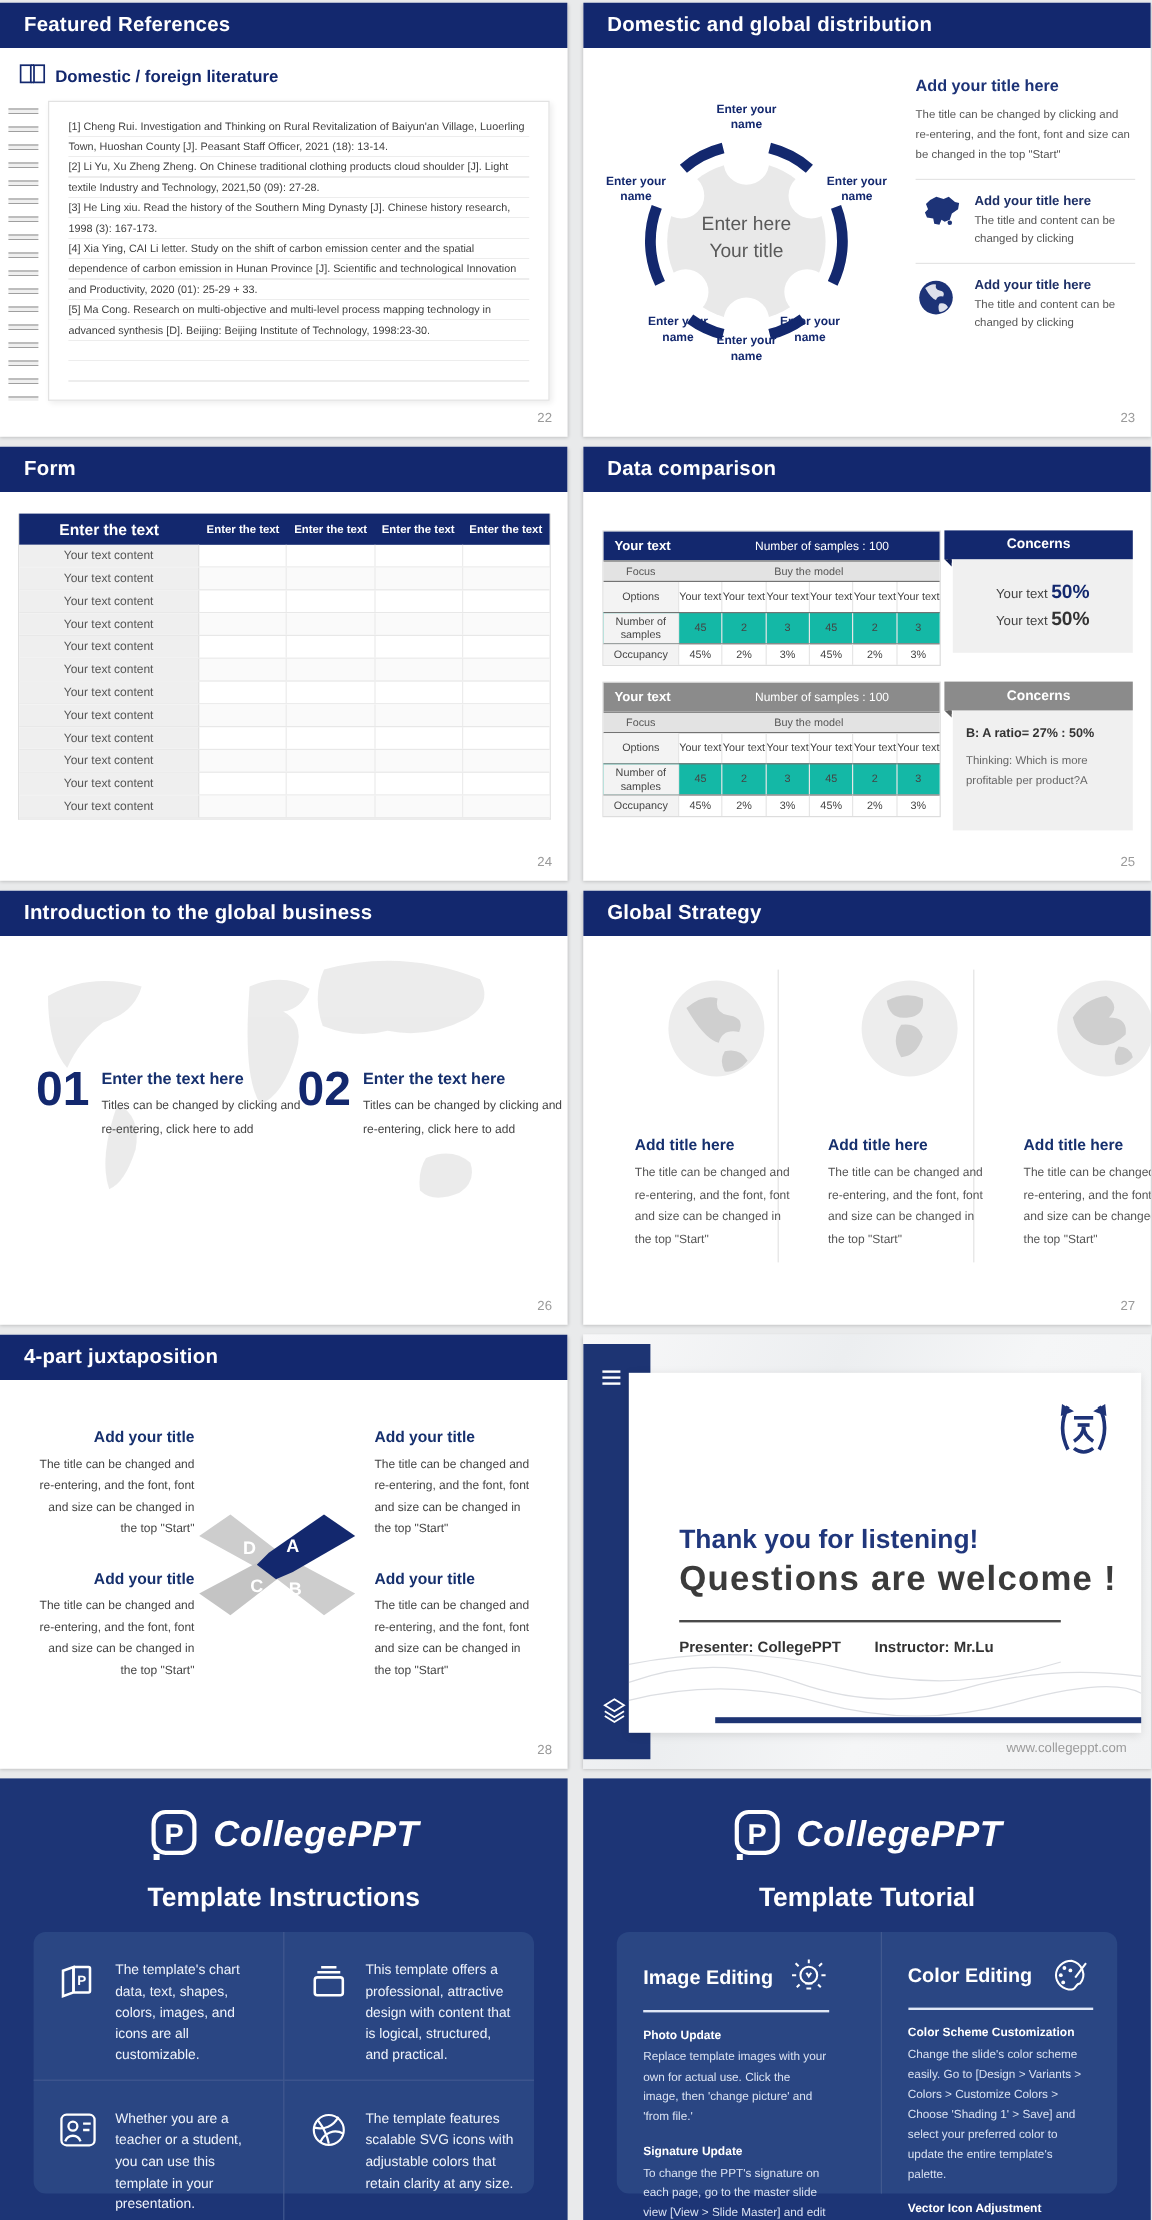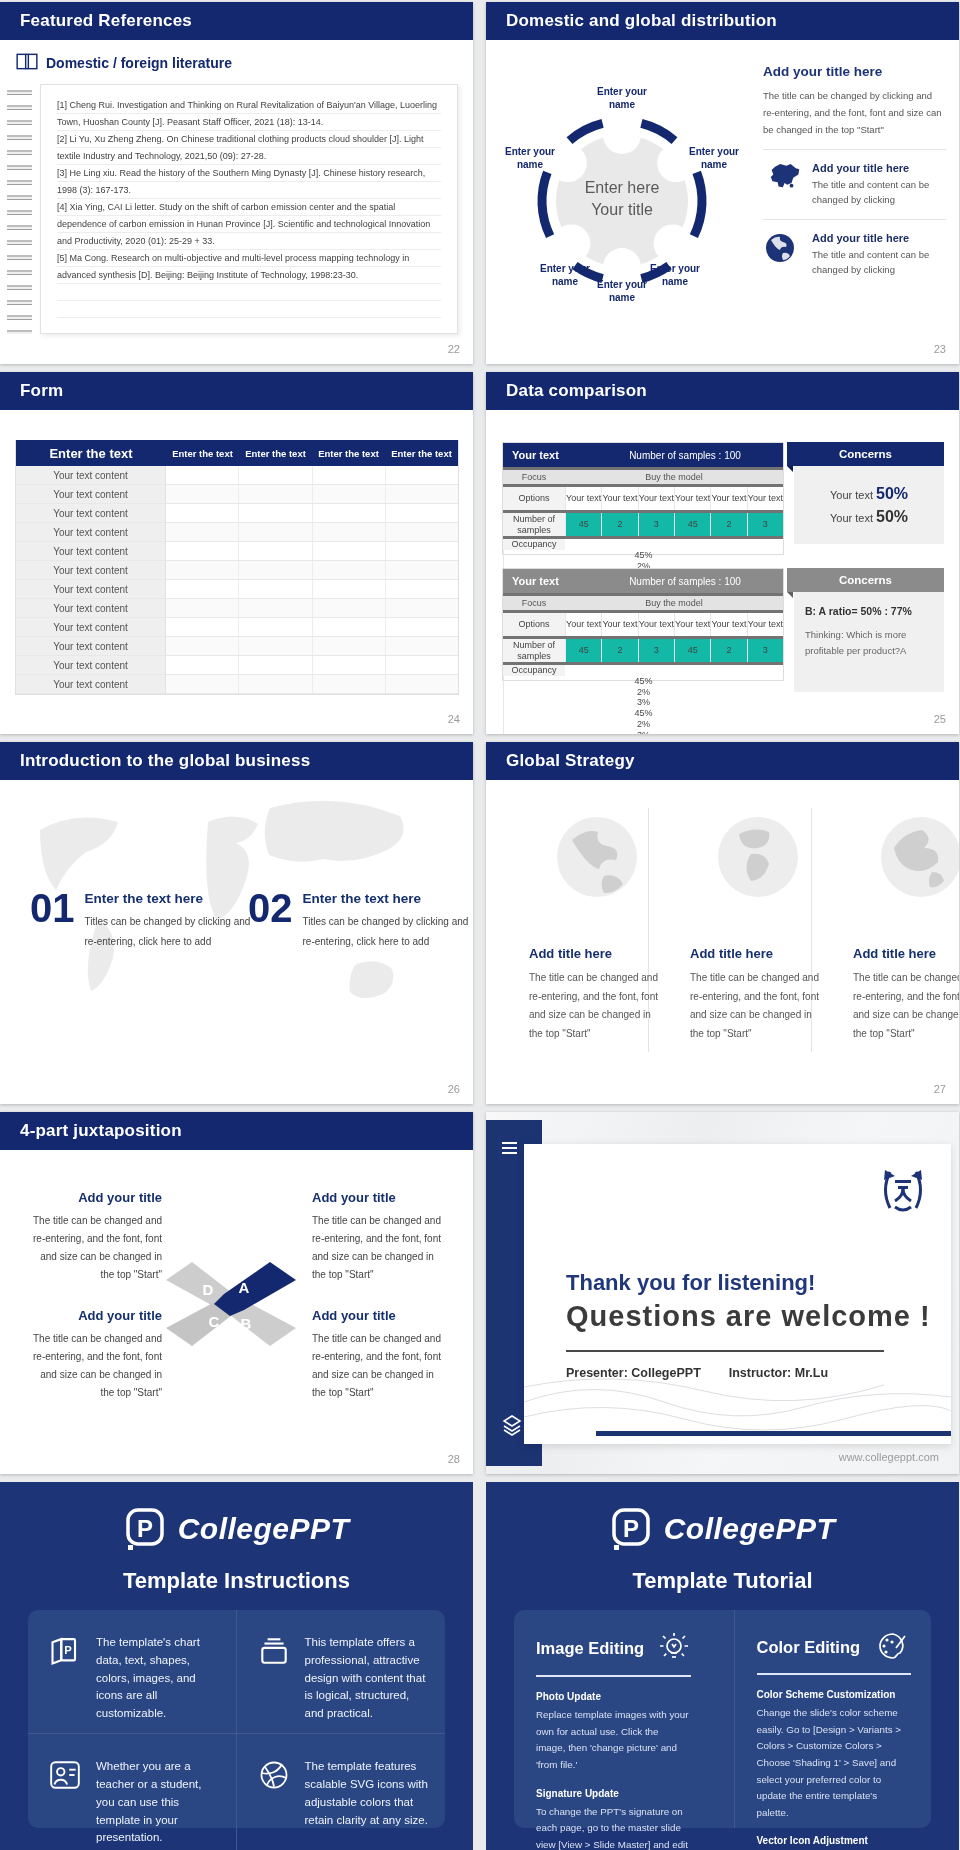--- a/index.html
+++ b/index.html
@@ -38,46 +38,46 @@
   .s23-right{position:absolute;left:277px;top:62px;width:183px;}
   .s23-right h3{margin:0 0 8px;font-size:13.5px;color:#1d3377;}
   .s23-right .body{margin:0;font-size:9.5px;color:#555;line-height:1.8;}
   .s23-div{border-top:1px solid #e4e4e4;margin:11px 0;}
   .s23-item{display:flex;gap:11px;align-items:flex-start;}
   .s23-item .ic{flex:0 0 38px;}
   .s23-item h4{margin:1px 0 3px;font-size:11px;color:#1d2f66;}
   .s23-item p{margin:0;font-size:9.5px;color:#555;line-height:1.6;}
 
   
-  .ftable{position:absolute;left:15px;top:68px;width:444px;border:1px solid #e0e0e0;border-top:none;}
+  .ftable{position:absolute;left:15px;top:56px;width:444px;border:1px solid #e0e0e0;border-top:none;}
   .fhead{display:flex;background:var(--navy);color:#fff;height:26px;align-items:center;}
   .fhead .c1{width:150px;text-align:center;font-weight:bold;font-size:13px;}
   .fhead .c{flex:1;text-align:center;font-weight:bold;font-size:9.5px;}
   .frow{display:flex;height:19px;border-bottom:1px solid #e8e8e8;}
   .frow:nth-of-type(odd){background:#fafafa;}
   .frow .c1{width:150px;background:#efefef;color:#555;font-size:10px;display:flex;align-items:center;
             justify-content:center;border-right:1px solid #e2e2e2;}
   .frow .c{flex:1;border-right:1px solid #ececec;}
   .frow .c:last-child{border-right:none;}
 
   
   .dtable{position:absolute;width:282px;border:1px solid #ddd;font-size:9px;color:#444;background:#fff;}
   .dt1{left:16px;top:70px}.dt2{left:16px;top:196px}
   .dhead{display:flex;height:24px;color:#fff;align-items:center;}
   .dt1 .dhead{background:var(--navy);} .dt2 .dhead{background:var(--gray-header);}
   .dhead .hl{width:84px;padding-left:9px;font-weight:bold;font-size:11px;}
   .dhead .hr{flex:1;text-align:center;font-size:10px;}
-  .drow{display:flex;border-top:3px solid #737373;}
+  .drow{display:flex;border-top:1px solid #737373;}
   .drow .lab{width:62px;display:flex;align-items:center;justify-content:center;text-align:center;
              background:#f3f3f3;line-height:1.2;}
   .drow .dc{flex:1;display:flex;align-items:center;justify-content:center;text-align:center;
             border-left:1px solid #e6e6e6;line-height:1.2;}
   .drow.focus{height:17px;background:#e3e3e3;color:#555;}
   .drow.focus .lab{background:transparent;}
-  .drow.opts{height:26px;} .drow.nums{height:26px;background:#14b8a6;} .drow.occ{height:18px;flex-direction:column;}
+  .drow.opts{height:26px;} .drow.nums{height:26px;background:#14b8a6;} .drow.occ{height:18px;}
   .cbox{position:absolute;width:150px;}
   .cb1{left:308px;top:70px}.cb2{left:308px;top:196px}
   .chdr{position:relative;left:-7px;width:calc(100% + 7px);height:24px;background:var(--navy);color:#fff;
         font-weight:bold;font-size:11.5px;display:flex;align-items:center;justify-content:center;}
   .chdr::after{content:"";position:absolute;left:0;top:24px;border:3.5px solid transparent;
                border-top-color:var(--navy-deep);border-right-color:var(--navy-deep);}
   .cb2 .chdr{background:var(--gray-header);}
   .cb2 .chdr::after{border-top-color:#5f5f5f;border-right-color:#5f5f5f;}
   .cbody{background:#f0f0f0;}
   .cb1 .cbody{height:78px;display:flex;flex-direction:column;justify-content:center;align-items:center;gap:5px;}
@@ -438,21 +438,21 @@
     <div class="cbox cb1">
       <div class="chdr">Concerns</div>
       <div class="cbody">
         <div class="cline"><span>Your text</span><strong class="v1">50%</strong></div>
         <div class="cline"><span>Your text</span><strong class="v2">50%</strong></div>
       </div>
     </div>
     <div class="cbox cb2">
       <div class="chdr">Concerns</div>
       <div class="cbody">
-        <p class="ratio">B: A ratio= 50% : 77%</p>
+        <p class="ratio">B: A ratio= 27% : 50%</p>
         <p class="think">Thinking: Which is more profitable per product?A</p>
       </div>
     </div>
     <div class="pagenum">25</div>
   </div>
 
   <div class="slide">
     <div class="titlebar">
         <span>Introduction to the global business</span>
       </div>

